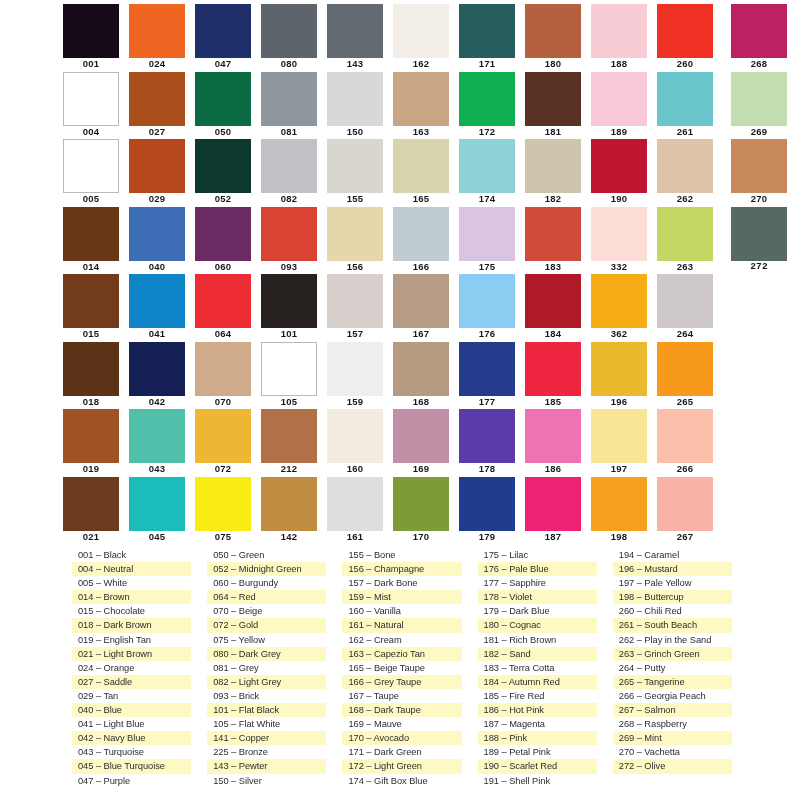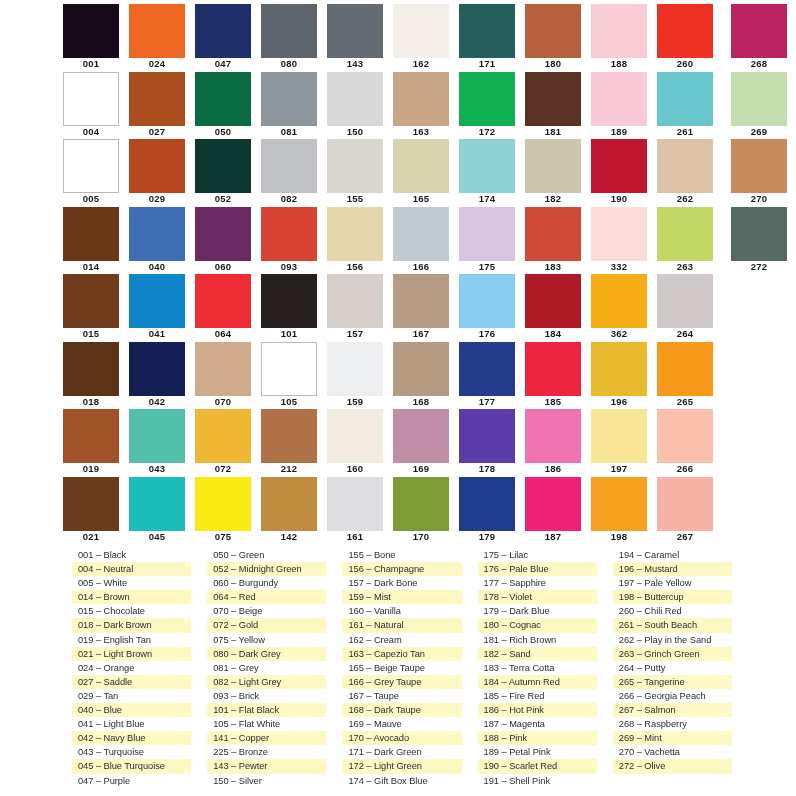--- a/index.html
+++ b/index.html
@@ -523,17 +523,17 @@
       <div class="swatch-code">268</div>
     </div>
     <div class="swatch-cell" style="position: absolute; left: 730px; top: 71.5px;">
       <div class="swatch-chip" style="background: rgb(195, 221, 174);"></div>
       <div class="swatch-code">269</div>
     </div>
     <div class="swatch-cell" style="position: absolute; left: 730px; top: 139px;">
       <div class="swatch-chip" style="background: rgb(198, 138, 93);"></div>
       <div class="swatch-code">270</div>
     </div>
-    <div class="swatch-cell" style="position: absolute; left: 730px; top: 206.5px;">
+    <div class="swatch-cell" style="position: absolute; left: 730px; top: 206.5px; font-family: Liberation Mono, monospace;">
       <div class="swatch-chip" style="background: rgb(86, 106, 99);"></div>
       <div class="swatch-code">272</div>
     </div>
   </div>
 
 </body></html>

